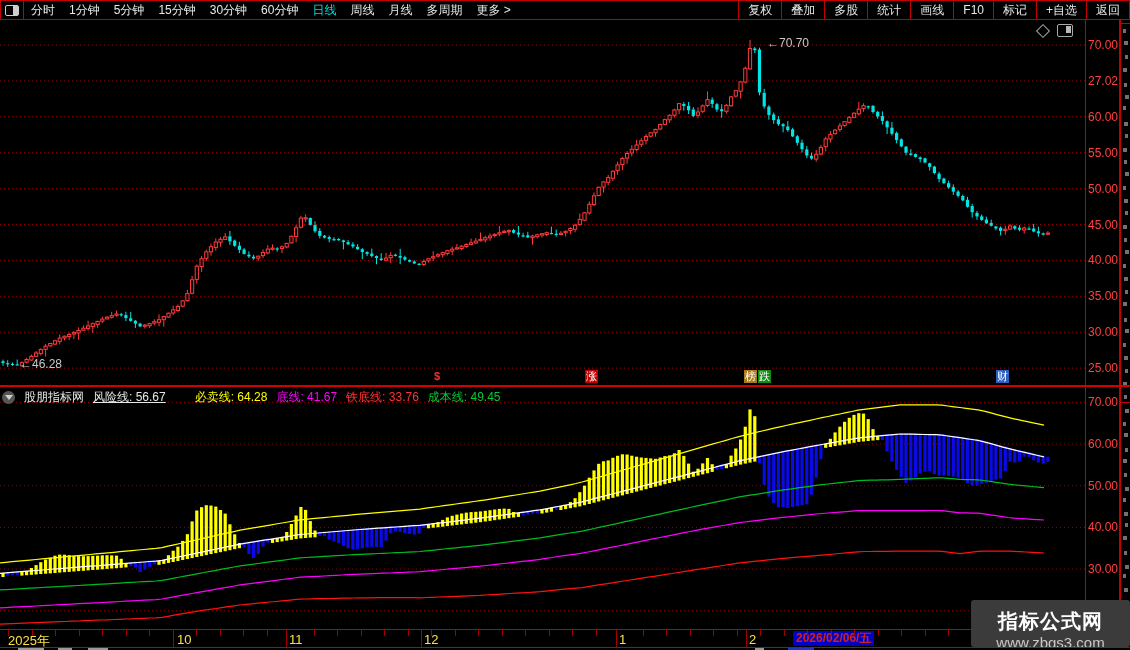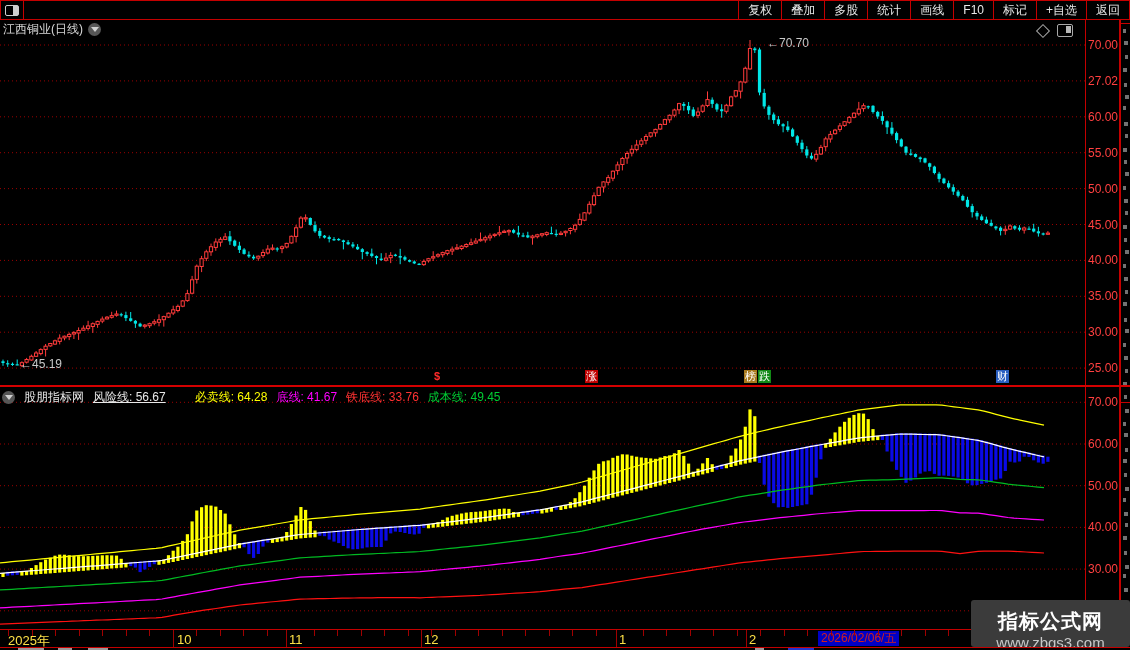--- a/index.html
+++ b/index.html
@@ -59,37 +59,46 @@
 </style>
 </head>
 <body>
 
 <div id="app">
 
   <div id="toolbar">
     <div class="tb-iconcell">
       <div class="split-icon"></div>
     </div>
+    <div id="tb-left">
+        <div class="tbi">分时</div>
+        <div class="tbi">1分钟</div>
+        <div class="tbi">5分钟</div>
+        <div class="tbi">15分钟</div>
+        <div class="tbi">30分钟</div>
+        <div class="tbi">60分钟</div>
+        <div class="tbi active">日线</div>
+        <div class="tbi">周线</div>
+        <div class="tbi">月线</div>
+        <div class="tbi">多周期</div>
+        <div class="tbi">更多 &gt;</div>
+      </div>
     <div id="tb-right">
         <div class="tbi">复权</div>
         <div class="tbi">叠加</div>
         <div class="tbi">多股</div>
         <div class="tbi">统计</div>
         <div class="tbi">画线</div>
         <div class="tbi">F10</div>
         <div class="tbi">标记</div>
         <div class="tbi">+自选</div>
         <div class="tbi">返回</div>
       </div>
   </div>
 
-  <div id="titlebar">
-    <span id="chart-title">江西铜业(日线)</span>
-    <span class="circ"></span>
-  </div>
   <div id="title-tools">
     <span class="diamond"></span>
     <span class="pane-icon"></span>
   </div>
 
   <svg id="main-svg" width="1086" height="348">
       <g>
         <line x1="0" x2="1085" y1="7.0" y2="7.0" stroke="#9b0000" stroke-width="1" stroke-dasharray="1 3"></line>
         <line x1="0" x2="1085" y1="42.9" y2="42.9" stroke="#9b0000" stroke-width="1" stroke-dasharray="1 3"></line>
         <line x1="0" x2="1085" y1="78.8" y2="78.8" stroke="#9b0000" stroke-width="1" stroke-dasharray="1 3"></line>
@@ -781,21 +790,21 @@
         <rect x="1041.6" width="3.2" height="8.1" y="68.6" fill="#0a0ae6"></rect>
         <rect x="1046.3" width="3.2" height="5.1" y="69.7" fill="#0a0ae6"></rect>
       </g>
       <polyline points="0,237.1 6,236.9 12,236.7 18,236.4 24,236.2 30,235.9 36,235.7 42,235.4 48,235.2 54,234.9 60,234.7 66,234.5 72,234.2 78,234.0 84,233.7 90,233.5 96,233.2 102,233.0 108,232.8 114,232.5 120,232.3 126,232.0 132,231.8 138,231.5 144,231.3 150,231.0 156,230.8 162,230.3 168,229.3 174,228.2 180,227.2 186,226.2 192,225.2 198,224.1 204,223.2 210,222.3 216,221.5 222,220.6 228,219.7 234,218.8 240,218.0 246,217.4 252,216.8 258,216.2 264,215.6 270,215.0 276,214.5 282,213.9 288,213.3 294,212.7 300,212.1 306,212.0 312,211.9 318,211.7 324,211.6 330,211.5 336,211.4 342,211.2 348,211.1 354,211.0 360,210.9 366,210.8 372,210.8 378,210.7 384,210.7 390,210.7 396,210.6 402,210.6 408,210.7 414,210.7 420,210.8 426,210.5 432,210.3 438,210.0 444,209.8 450,209.6 456,209.3 462,209.1 468,208.9 474,208.6 480,208.4 486,208.0 492,207.6 498,207.3 504,206.9 510,206.5 516,206.2 522,205.8 528,205.5 534,205.1 540,204.7 546,204.1 552,203.4 558,202.8 564,202.2 570,201.7 576,201.2 582,200.6 588,199.6 594,198.7 600,197.7 606,196.8 612,195.9 618,194.9 624,194.0 630,193.0 636,192.1 642,191.2 648,190.2 654,189.3 660,188.4 666,187.4 672,186.5 678,185.5 684,184.6 690,183.7 696,182.7 702,181.8 708,180.8 714,179.9 720,179.0 726,178.0 732,177.1 738,176.2 744,175.4 750,174.8 756,174.2 762,173.6 768,172.9 774,172.3 780,171.7 786,171.2 792,170.7 798,170.2 804,169.7 810,169.2 816,168.7 822,168.2 828,167.6 834,167.0 840,166.5 846,165.9 852,165.3 858,164.8 864,164.5 870,164.5 876,164.4 882,164.4 888,164.3 894,164.2 900,164.2 906,164.2 912,164.2 918,164.2 924,164.2 930,164.2 936,164.2 942,164.4 948,165.2 954,165.9 960,166.7 966,165.9 972,165.1 978,164.3 984,164.1 990,164.1 996,164.1 1002,164.1 1008,164.2 1014,164.4 1020,164.7 1026,165.0 1032,165.4 1038,165.7 1044,166.0" fill="none" stroke="#ff1111" stroke-width="1.2"></polyline>
       <polyline points="0,220.9 6,220.6 12,220.2 18,219.9 24,219.6 30,219.3 36,219.0 42,218.6 48,218.3 54,218.0 60,217.7 66,217.4 72,217.1 78,216.7 84,216.4 90,216.1 96,215.8 102,215.5 108,215.1 114,214.8 120,214.5 126,214.2 132,213.9 138,213.5 144,213.2 150,212.9 156,212.6 162,212.0 168,210.9 174,209.8 180,208.7 186,207.6 192,206.5 198,205.4 204,204.3 210,203.3 216,202.2 222,201.1 228,200.1 234,199.0 240,197.9 246,197.2 252,196.4 258,195.6 264,194.9 270,194.1 276,193.3 282,192.5 288,191.8 294,191.0 300,190.2 306,189.9 312,189.6 318,189.3 324,189.0 330,188.7 336,188.4 342,188.0 348,187.7 354,187.4 360,187.1 366,186.9 372,186.6 378,186.4 384,186.2 390,186.0 396,185.7 402,185.5 408,185.2 414,185.0 420,184.7 426,184.2 432,183.6 438,183.0 444,182.5 450,181.9 456,181.4 462,180.8 468,180.3 474,179.7 480,179.2 486,178.5 492,177.8 498,177.1 504,176.5 510,175.8 516,175.1 522,174.4 528,173.8 534,173.1 540,172.4 546,171.4 552,170.5 558,169.5 564,168.7 570,167.9 576,167.1 582,166.2 588,165.0 594,163.8 600,162.6 606,161.4 612,160.2 618,159.0 624,157.8 630,156.6 636,155.4 642,154.1 648,152.9 654,151.7 660,150.5 666,149.3 672,148.1 678,146.9 684,145.7 690,144.5 696,143.3 702,142.1 708,141.1 714,140.1 720,139.0 726,138.0 732,136.9 738,135.9 744,135.0 750,134.3 756,133.6 762,132.9 768,132.1 774,131.4 780,130.7 786,130.1 792,129.5 798,128.9 804,128.3 810,127.6 816,127.0 822,126.5 828,126.0 834,125.5 840,125.1 846,124.6 852,124.1 858,123.7 864,123.5 870,123.6 876,123.6 882,123.6 888,123.7 894,123.7 900,123.7 906,123.7 912,123.6 918,123.6 924,123.6 930,123.5 936,123.5 942,123.7 948,124.4 954,125.1 960,125.8 966,125.9 972,126.1 978,126.2 984,126.8 990,127.8 996,128.7 1002,129.6 1008,130.5 1014,131.1 1020,131.5 1026,131.9 1032,132.3 1038,132.7 1044,133.0" fill="none" stroke="#ff00ff" stroke-width="1.2"></polyline>
       <polyline points="0,202.9 6,202.6 12,202.3 18,201.9 24,201.6 30,201.2 36,200.9 42,200.5 48,200.2 54,199.9 60,199.5 66,199.2 72,198.8 78,198.5 84,198.1 90,197.8 96,197.4 102,197.1 108,196.8 114,196.4 120,196.1 126,195.7 132,195.4 138,195.0 144,194.7 150,194.3 156,194.0 162,193.4 168,192.3 174,191.1 180,190.0 186,188.9 192,187.8 198,186.6 204,185.5 210,184.4 216,183.3 222,182.2 228,181.1 234,180.0 240,178.9 246,178.1 252,177.3 258,176.5 264,175.7 270,174.9 276,174.1 282,173.3 288,172.5 294,171.6 300,170.8 306,170.5 312,170.1 318,169.8 324,169.4 330,169.1 336,168.7 342,168.4 348,168.0 354,167.7 360,167.3 366,167.1 372,166.8 378,166.5 384,166.3 390,166.0 396,165.7 402,165.5 408,165.1 414,164.8 420,164.5 426,163.9 432,163.3 438,162.6 444,162.0 450,161.4 456,160.8 462,160.2 468,159.6 474,158.9 480,158.3 486,157.6 492,156.9 498,156.1 504,155.4 510,154.6 516,153.9 522,153.1 528,152.4 534,151.7 540,150.9 546,149.9 552,148.9 558,147.8 564,146.9 570,146.0 576,145.2 582,144.1 588,142.8 594,141.5 600,140.2 606,138.9 612,137.6 618,136.3 624,134.9 630,133.6 636,132.3 642,131.0 648,129.7 654,128.4 660,127.1 666,125.7 672,124.4 678,123.1 684,121.8 690,120.5 696,119.2 702,117.9 708,116.6 714,115.3 720,114.1 726,112.8 732,111.5 738,110.2 744,109.2 750,108.2 756,107.3 762,106.3 768,105.3 774,104.4 780,103.4 786,102.6 792,101.8 798,100.9 804,100.1 810,99.3 816,98.4 822,97.6 828,97.0 834,96.3 840,95.7 846,95.0 852,94.4 858,93.7 864,93.4 870,93.2 876,93.1 882,92.9 888,92.8 894,92.6 900,92.4 906,92.2 912,91.9 918,91.7 924,91.4 930,91.2 936,90.9 942,90.9 948,91.4 954,91.9 960,92.4 966,92.6 972,92.7 978,92.8 984,93.5 990,94.4 996,95.3 1002,96.2 1008,97.1 1014,97.8 1020,98.4 1026,98.9 1032,99.5 1038,100.1 1044,100.6" fill="none" stroke="#00bb22" stroke-width="1.2"></polyline>
       <polyline points="0,186.3 6,185.8 12,185.3 18,184.9 24,184.4 30,183.9 36,183.5 42,183.0 48,182.5 54,182.0 60,181.6 66,181.1 72,180.6 78,180.2 84,179.7 90,179.2 96,178.8 102,178.3 108,177.8 114,177.4 120,176.9 126,176.4 132,175.9 138,175.5 144,175.0 150,174.5 156,174.1 162,173.3 168,172.1 174,170.8 180,169.6 186,168.3 192,167.1 198,165.8 204,164.6 210,163.3 216,162.1 222,160.8 228,159.6 234,158.3 240,157.1 246,156.1 252,155.2 258,154.2 264,153.2 270,152.3 276,151.3 282,150.4 288,149.4 294,148.4 300,147.5 306,147.0 312,146.5 318,146.0 324,145.5 330,145.0 336,144.5 342,144.0 348,143.5 354,143.0 360,142.5 366,142.1 372,141.7 378,141.2 384,140.8 390,140.4 396,140.0 402,139.6 408,139.1 414,138.7 420,138.3 426,137.6 432,136.9 438,136.2 444,135.5 450,134.8 456,134.1 462,133.4 468,132.6 474,131.9 480,131.2 486,130.4 492,129.6 498,128.7 504,127.9 510,127.1 516,126.2 522,125.4 528,124.6 534,123.7 540,122.9 546,121.8 552,120.6 558,119.5 564,118.4 570,117.3 576,116.1 582,114.9 588,113.3 594,111.7 600,110.2 606,108.6 612,107.0 618,105.5 624,103.9 630,102.3 636,100.8 642,99.2 648,97.7 654,96.1 660,94.5 666,93.0 672,91.4 678,89.8 684,88.3 690,86.7 696,85.1 702,83.6 708,82.0 714,80.5 720,78.9 726,77.3 732,75.8 738,74.2 744,72.8 750,71.6 756,70.3 762,69.1 768,67.8 774,66.6 780,65.3 786,64.2 792,63.1 798,62.0 804,60.8 810,59.7 816,58.6 822,57.5 828,56.4 834,55.4 840,54.3 846,53.2 852,52.2 858,51.1 864,50.4 870,49.8 876,49.2 882,48.7 888,48.1 894,47.6 900,47.0 906,47.1 912,47.2 918,47.4 924,47.5 930,47.6 936,47.7 942,48.1 948,49.0 954,49.9 960,50.7 966,51.6 972,52.5 978,53.4 984,54.8 990,56.4 996,58.1 1002,59.8 1008,61.4 1014,62.9 1020,64.3 1026,65.7 1032,67.1 1038,68.5 1044,69.8" fill="none" stroke="#ffffff" stroke-width="1.2"></polyline>
       <polyline points="0,175.8 6,175.3 12,174.7 18,174.2 24,173.6 30,173.1 36,172.5 42,171.9 48,171.4 54,170.8 60,170.3 66,169.7 72,169.2 78,168.6 84,168.1 90,167.5 96,166.9 102,166.4 108,165.8 114,165.3 120,164.7 126,164.2 132,163.6 138,163.0 144,162.5 150,161.9 156,161.4 162,160.6 168,159.2 174,157.9 180,156.5 186,155.2 192,153.9 198,152.5 204,151.2 210,149.9 216,148.5 222,147.2 228,145.9 234,144.6 240,143.2 246,142.2 252,141.2 258,140.1 264,139.1 270,138.1 276,137.0 282,136.0 288,135.0 294,133.9 300,132.9 306,132.3 312,131.7 318,131.2 324,130.6 330,130.0 336,129.4 342,128.9 348,128.3 354,127.7 360,127.1 366,126.6 372,126.2 378,125.7 384,125.2 390,124.7 396,124.2 402,123.7 408,123.1 414,122.6 420,122.1 426,121.2 432,120.4 438,119.5 444,118.7 450,117.9 456,117.0 462,116.2 468,115.4 474,114.5 480,113.7 486,112.8 492,111.8 498,110.8 504,109.9 510,108.9 516,108.0 522,107.0 528,106.0 534,105.1 540,104.1 546,102.9 552,101.6 558,100.4 564,99.1 570,97.8 576,96.5 582,95.0 588,93.3 594,91.5 600,89.8 606,88.1 612,86.3 618,84.6 624,82.8 630,81.1 636,79.3 642,77.6 648,75.9 654,74.1 660,72.4 666,70.6 672,68.9 678,67.1 684,65.4 690,63.7 696,61.9 702,60.2 708,58.4 714,56.7 720,55.0 726,53.3 732,51.5 738,49.8 744,48.3 750,46.9 756,45.4 762,44.0 768,42.6 774,41.2 780,39.8 786,38.5 792,37.2 798,35.9 804,34.6 810,33.3 816,32.0 822,30.7 828,29.5 834,28.2 840,27.0 846,25.7 852,24.5 858,23.2 864,22.3 870,21.6 876,20.8 882,20.1 888,19.3 894,18.6 900,17.8 906,17.8 912,17.8 918,17.9 924,17.9 930,17.9 936,17.9 942,18.2 948,19.0 954,19.8 960,20.5 966,21.3 972,22.1 978,22.9 984,24.2 990,25.7 996,27.3 1002,28.9 1008,30.4 1014,31.8 1020,33.1 1026,34.4 1032,35.7 1038,36.9 1044,38.2" fill="none" stroke="#ffff00" stroke-width="1.2"></polyline>
     </svg>
 
-  <div class="annot" style="left:20px;top:357px">←45.19</div>
+  <div class="annot" style="left:20px;top:357px">←46.28</div>
   <div class="annot" style="left:767px;top:36px">←70.70</div>
 
   <div id="ind-header">
     <span class="circ" style="margin-left:0"></span>
     <span style="color:#e8e8e8">股朋指标网</span>
   <div style="color: rgb(232, 232, 232); text-decoration: underline;">风险线: 56.67</div>
       <div style="color: rgb(255, 255, 0); margin-left: 20px;">必卖线: 64.28</div>
       <div style="color: rgb(255, 0, 255);">底线: 41.67</div>
       <div style="color: rgb(255, 50, 50);">铁底线: 33.76</div>
       <div style="color: rgb(0, 204, 51);">成本线: 49.45</div>
@@ -822,21 +831,21 @@
       <div class="plabel" style="top: 542px;">30.00</div>
       <div class="plabel" style="top: 584px;">20.00</div>
     </div>
   <div id="xaxis">
       <div class="xlabel" style="left: 8px;">2025年</div>
       <div class="xlabel" style="left: 177px;">10</div>
       <div class="xlabel" style="left: 289px;">11</div>
       <div class="xlabel" style="left: 424px;">12</div>
       <div class="xlabel" style="left: 619px;">1</div>
       <div class="xlabel" style="left: 749px;">2</div>
-      <div class="datebox" style="left: 818px;">2026/02/06/五</div>
+      <div class="datebox" style="left: 793px; font-weight: bold;">2026/02/06/五</div>
       <div class="tick" style="left: 173px; height: 17px;"></div>
       <div class="tick" style="left: 286px; height: 17px;"></div>
       <div class="tick" style="left: 421px; height: 17px;"></div>
       <div class="tick" style="left: 616px; height: 17px;"></div>
       <div class="tick" style="left: 746px; height: 17px;"></div>
       <div class="tick" style="left: 8px; height: 6px;"></div>
       <div class="tick" style="left: 32px; height: 6px;"></div>
       <div class="tick" style="left: 55px; height: 6px;"></div>
       <div class="tick" style="left: 79px; height: 6px;"></div>
       <div class="tick" style="left: 102px; height: 6px;"></div>

